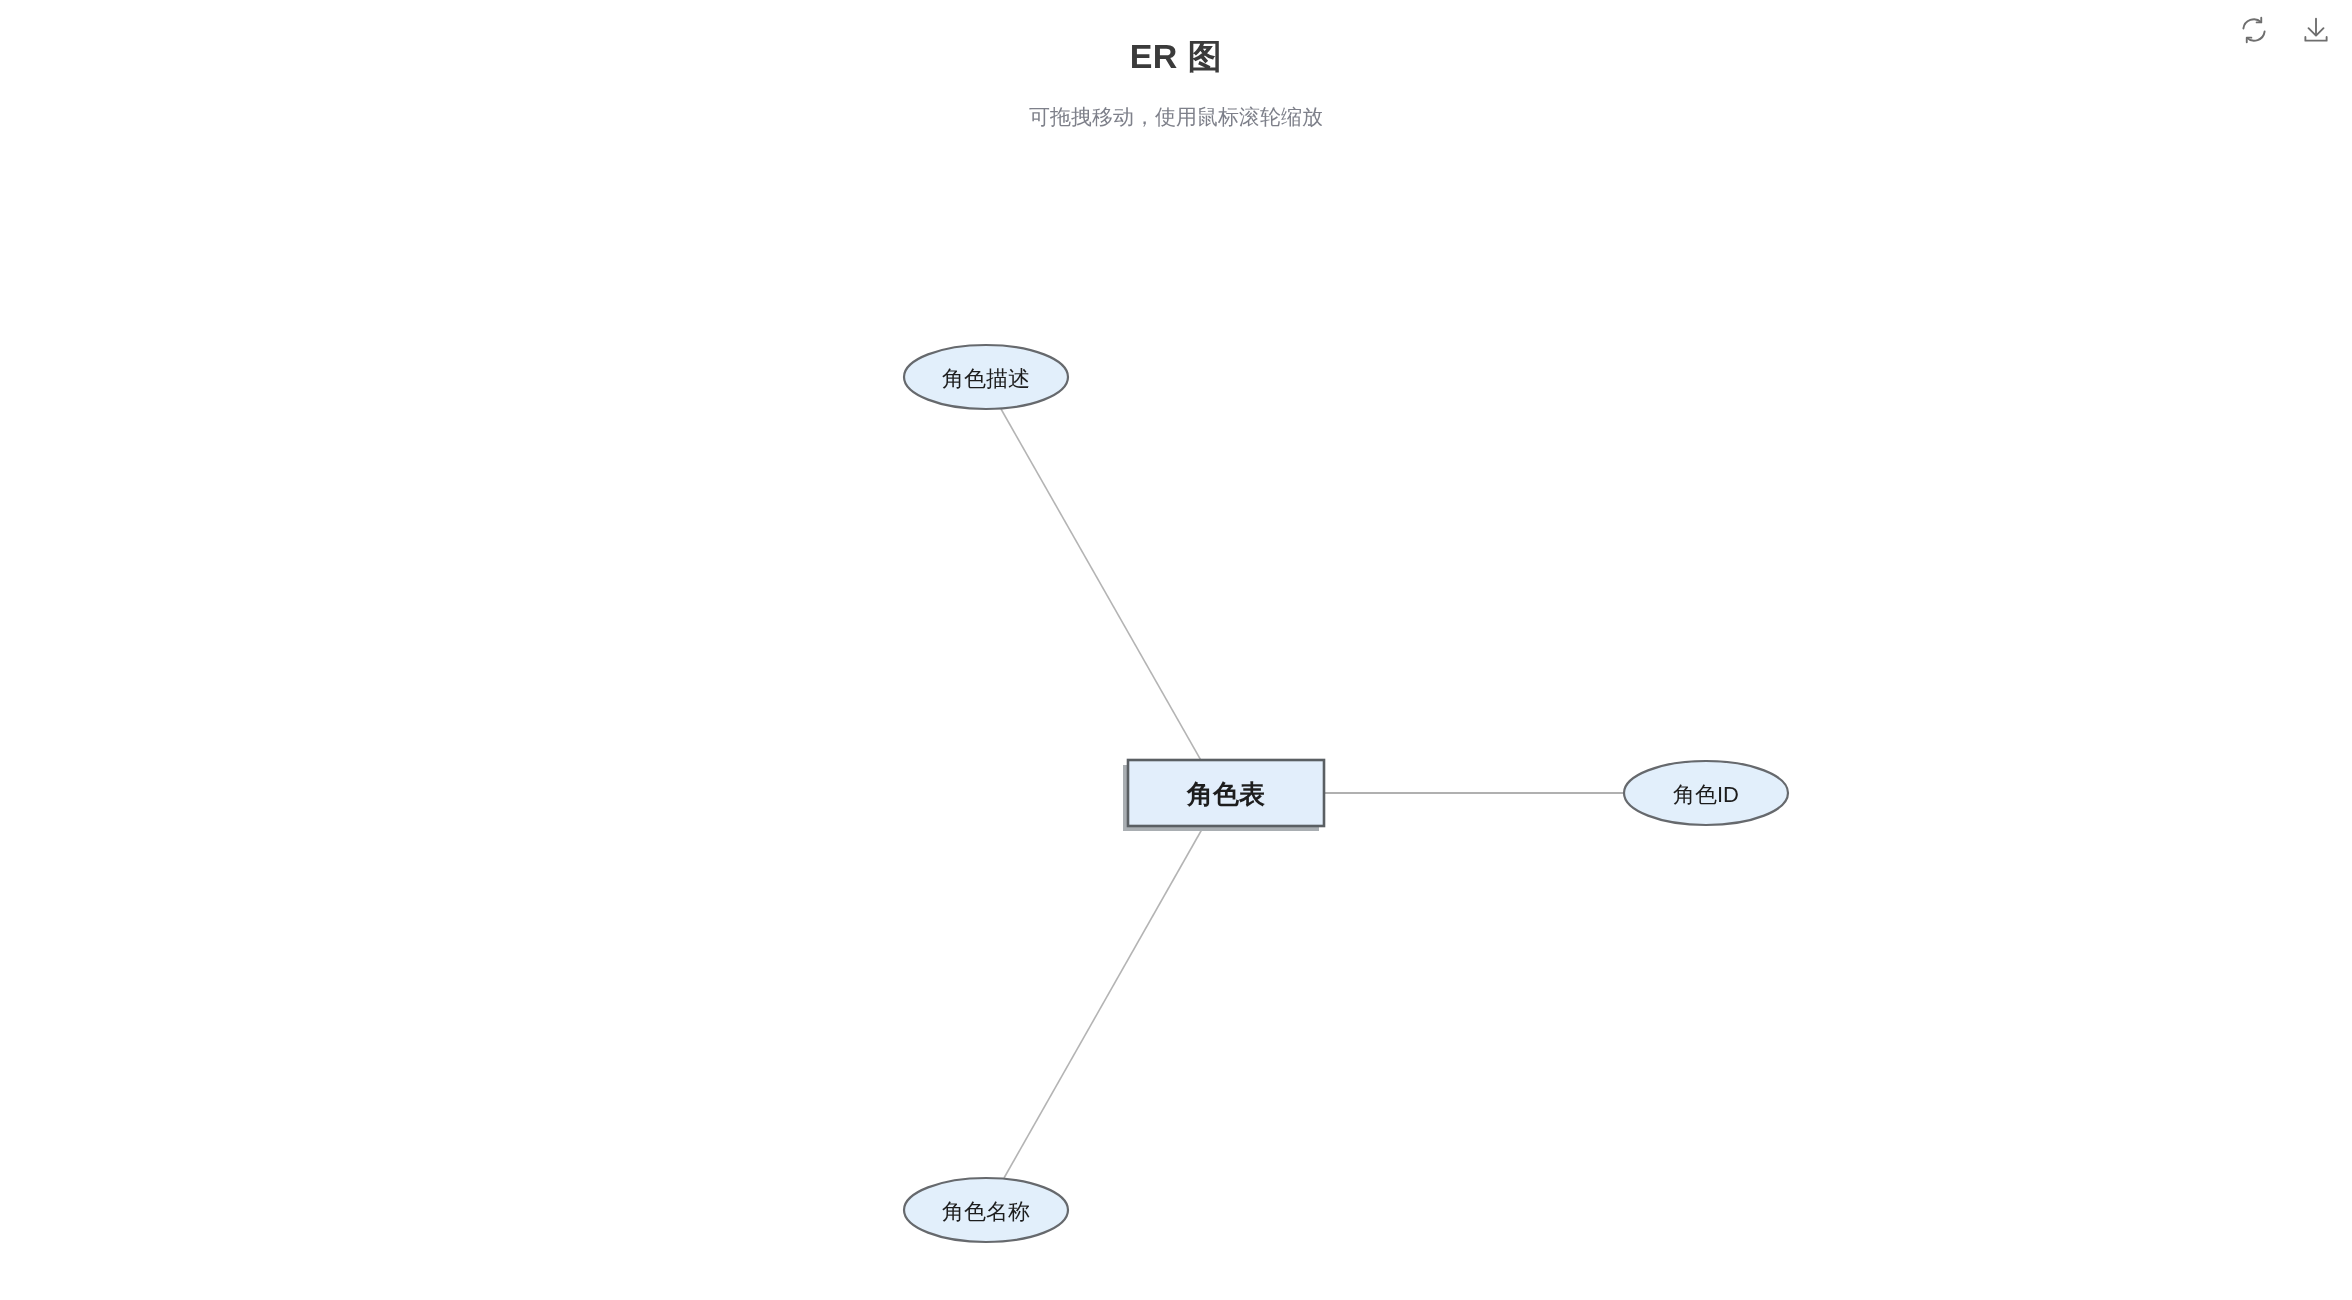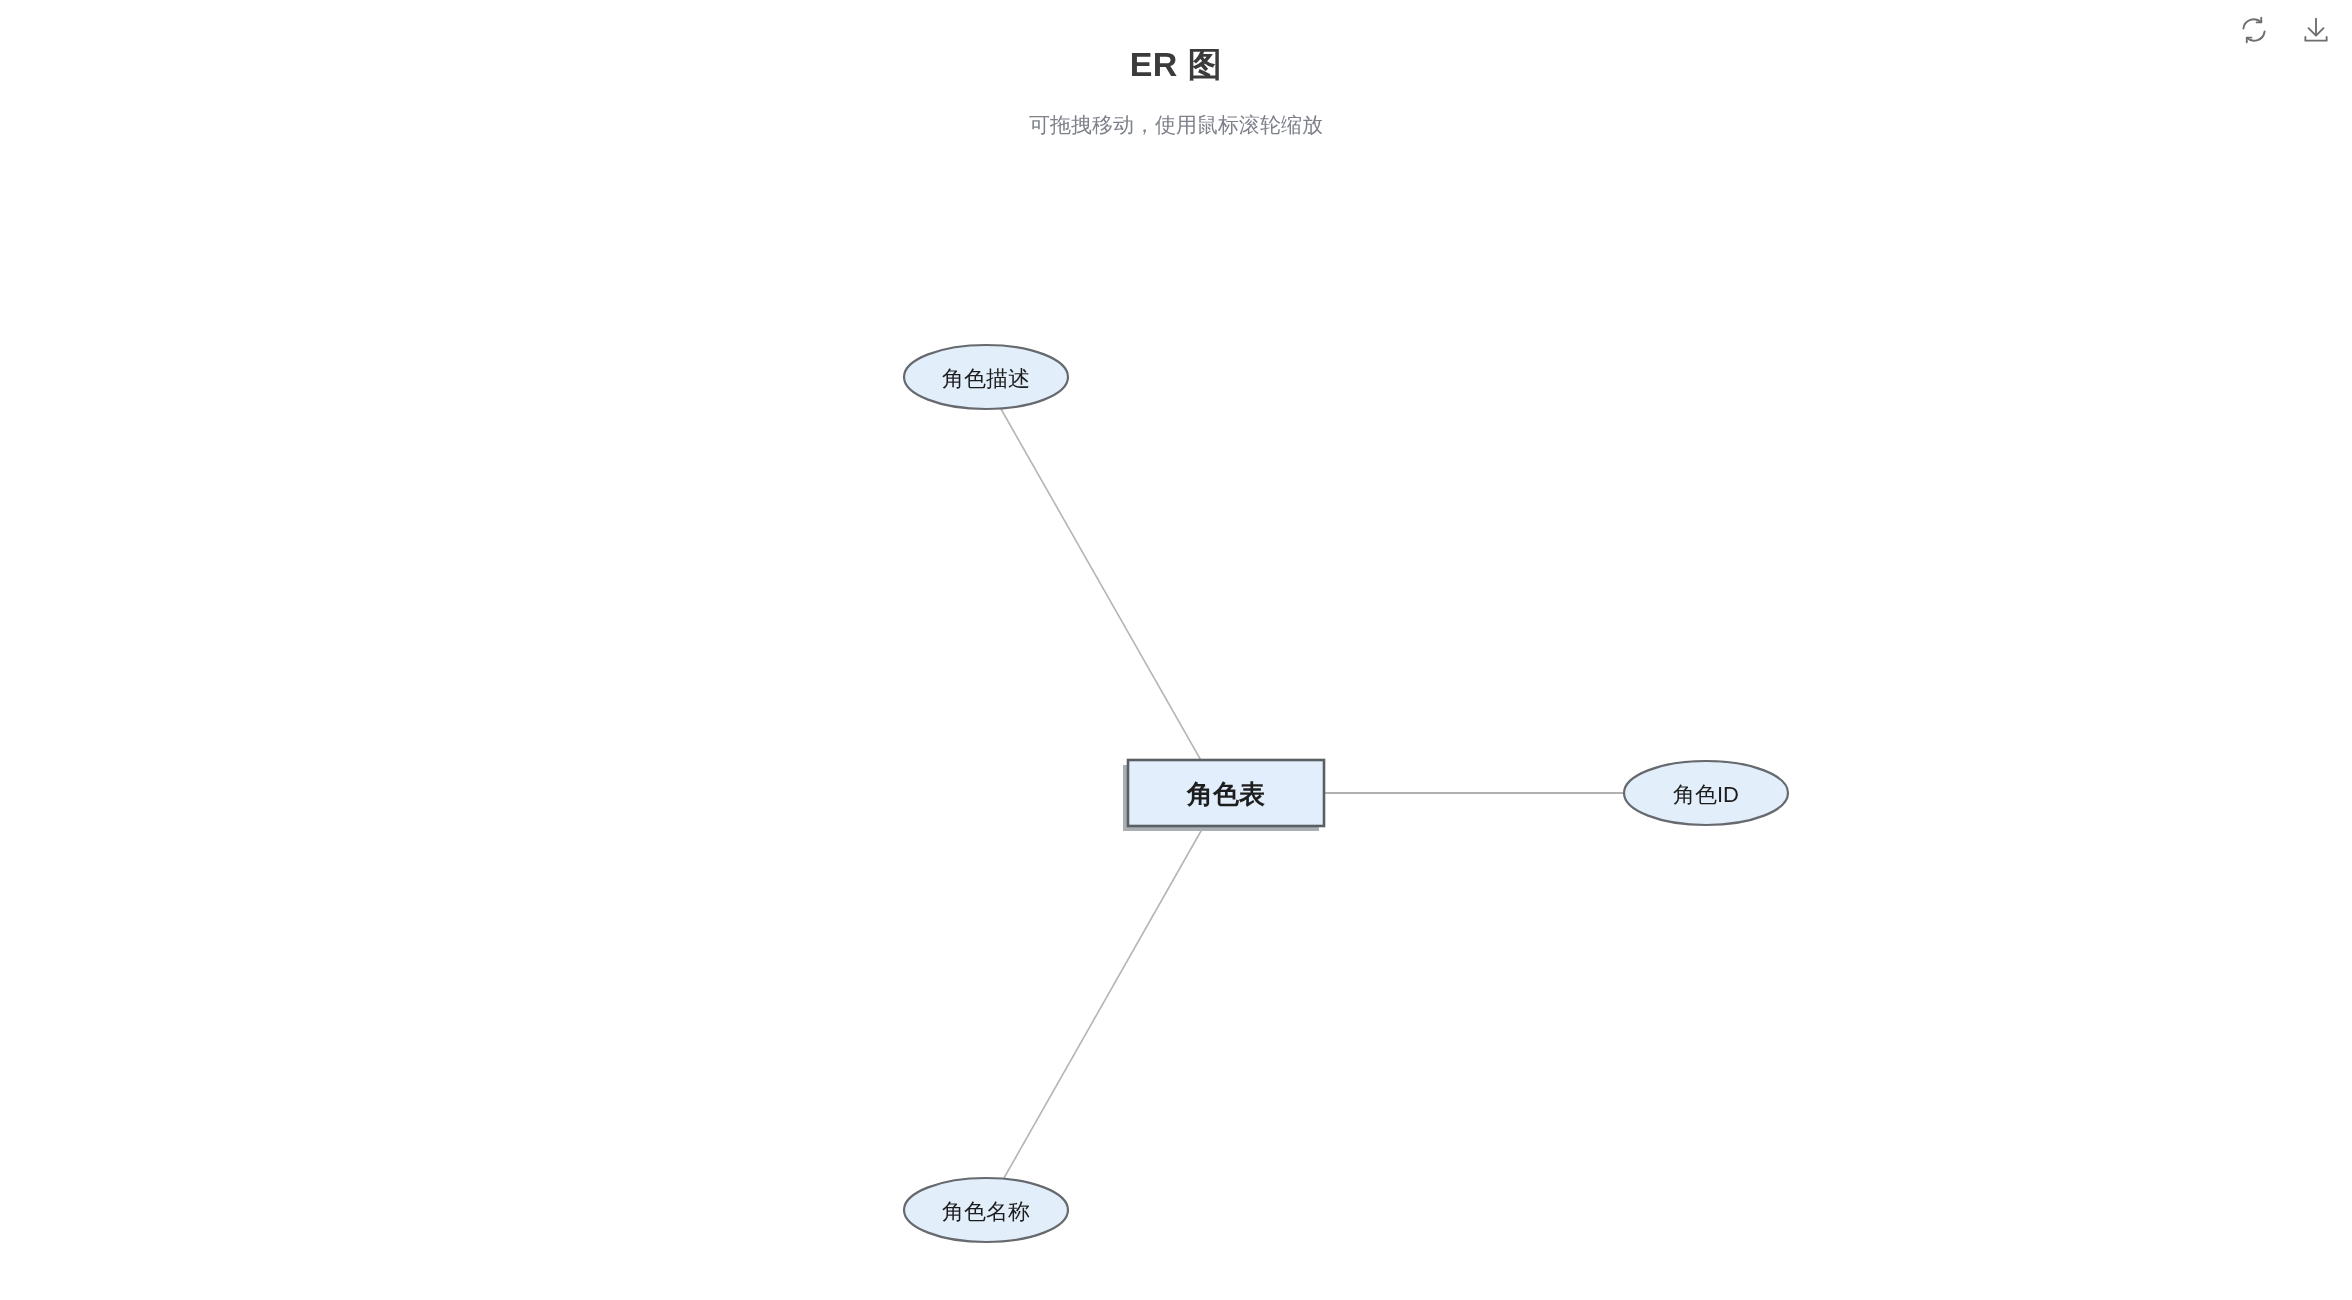--- a/index.html
+++ b/index.html
@@ -13,21 +13,21 @@
     position: relative;
     overflow: hidden;
     font-family: "Liberation Sans", "DejaVu Sans", sans-serif;
     -webkit-font-smoothing: antialiased;
   }
 
   
   .page-header {
     position: absolute;
     left: 0;
-    top: 8px;
+    top: 0;
     width: 2352px;
     text-align: center;
     pointer-events: none;
   }
   .page-title {
     margin: 0;
     padding-top: 38px;
     font-size: 34px;
     font-weight: bold;
     color: #3b3b3b;

